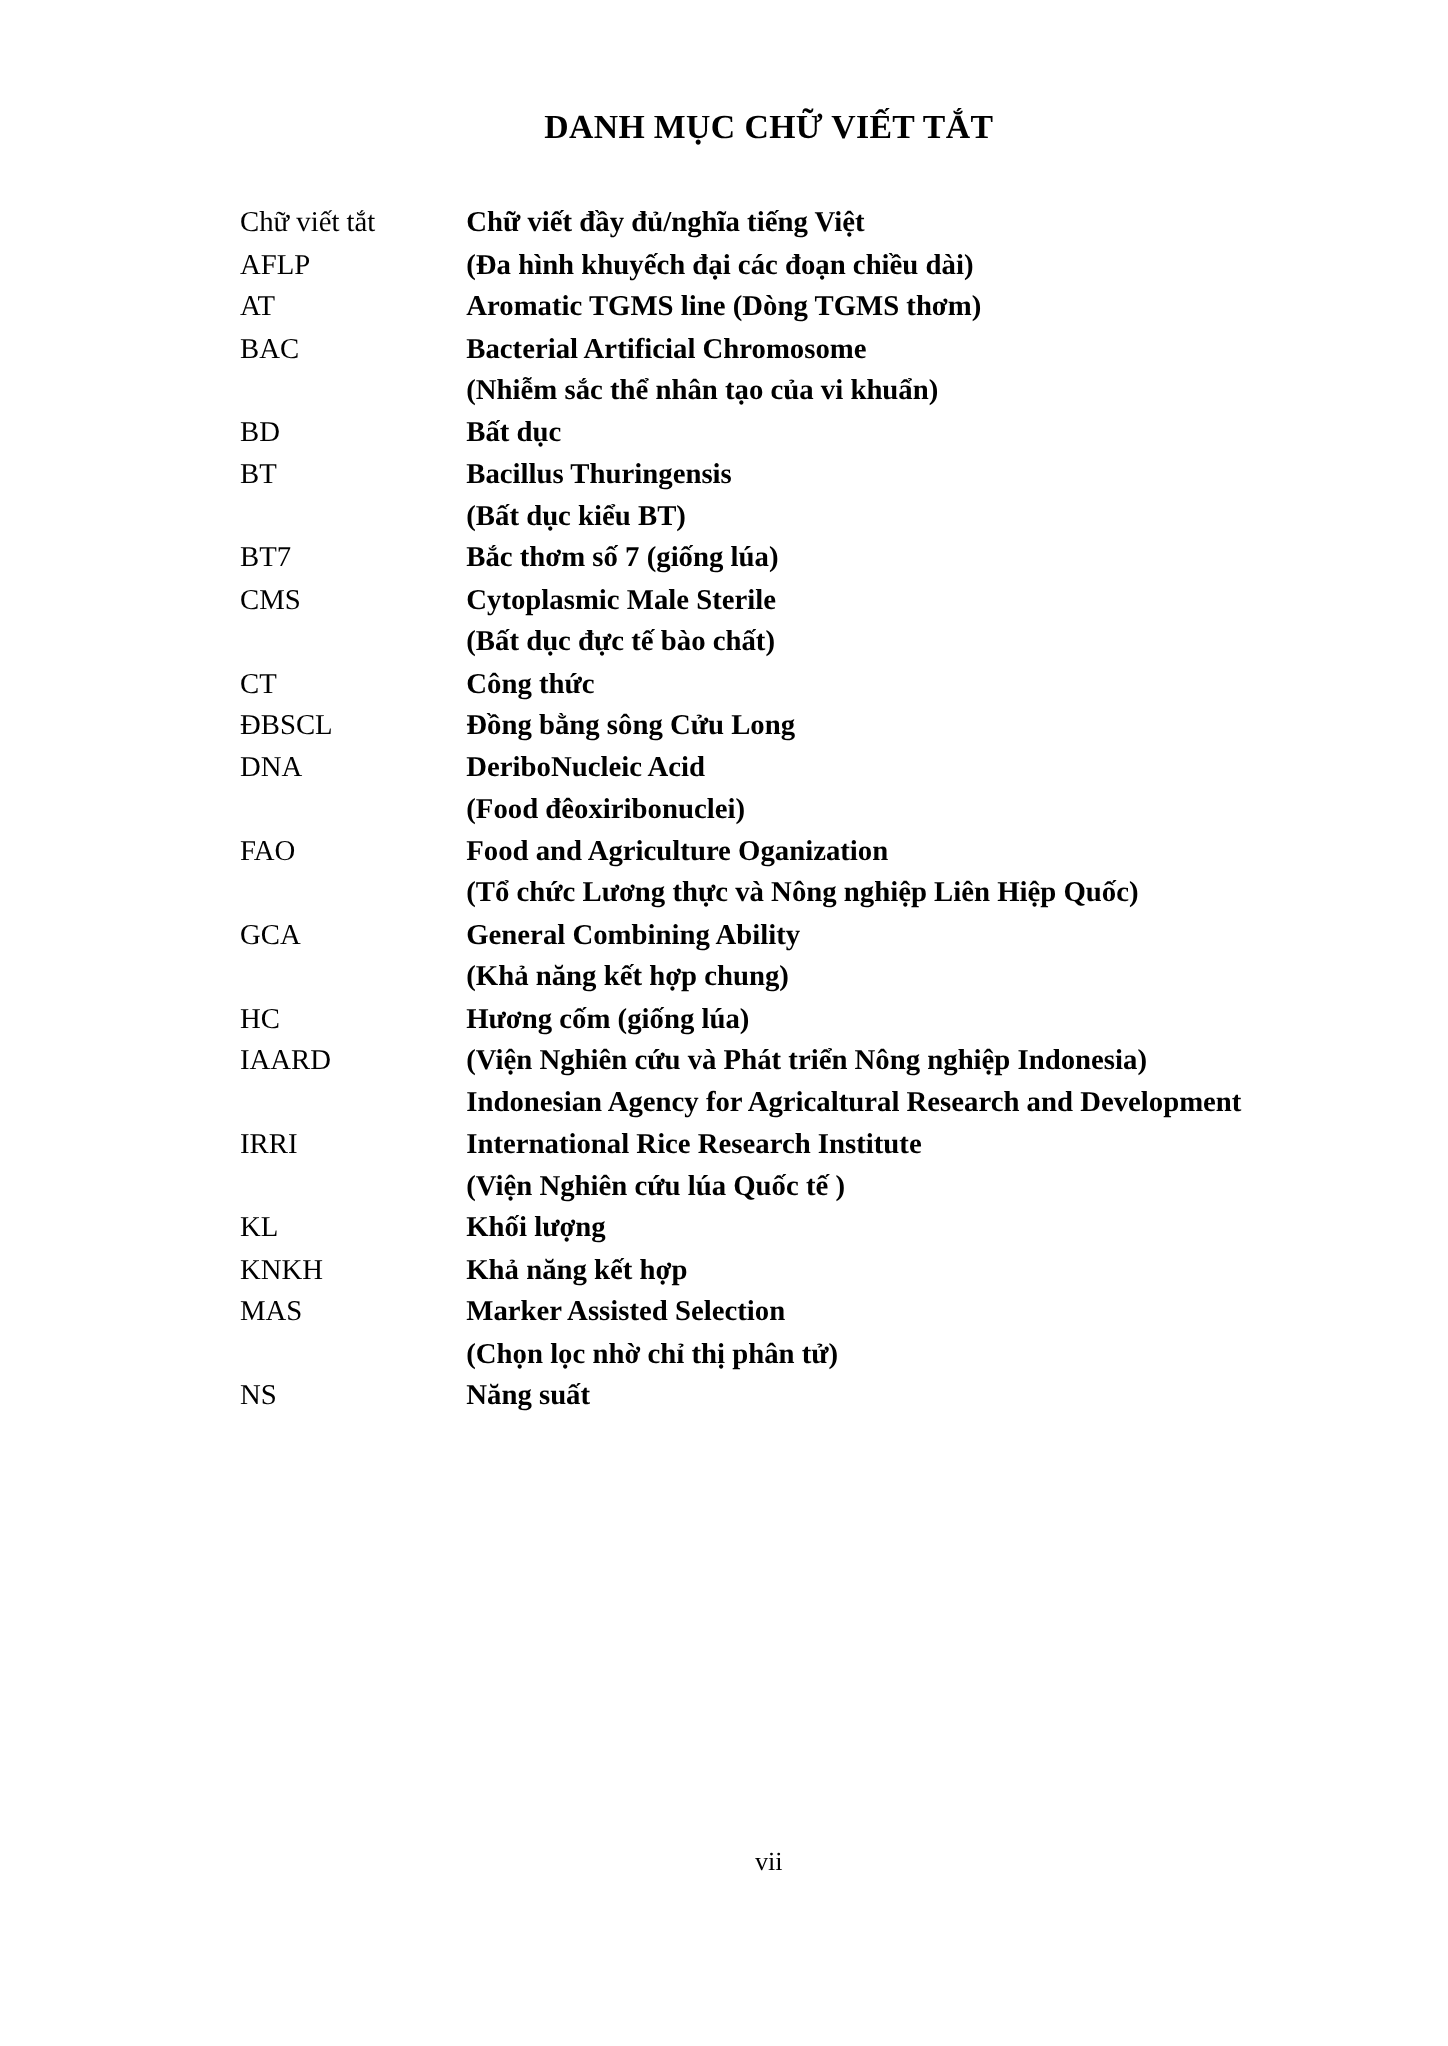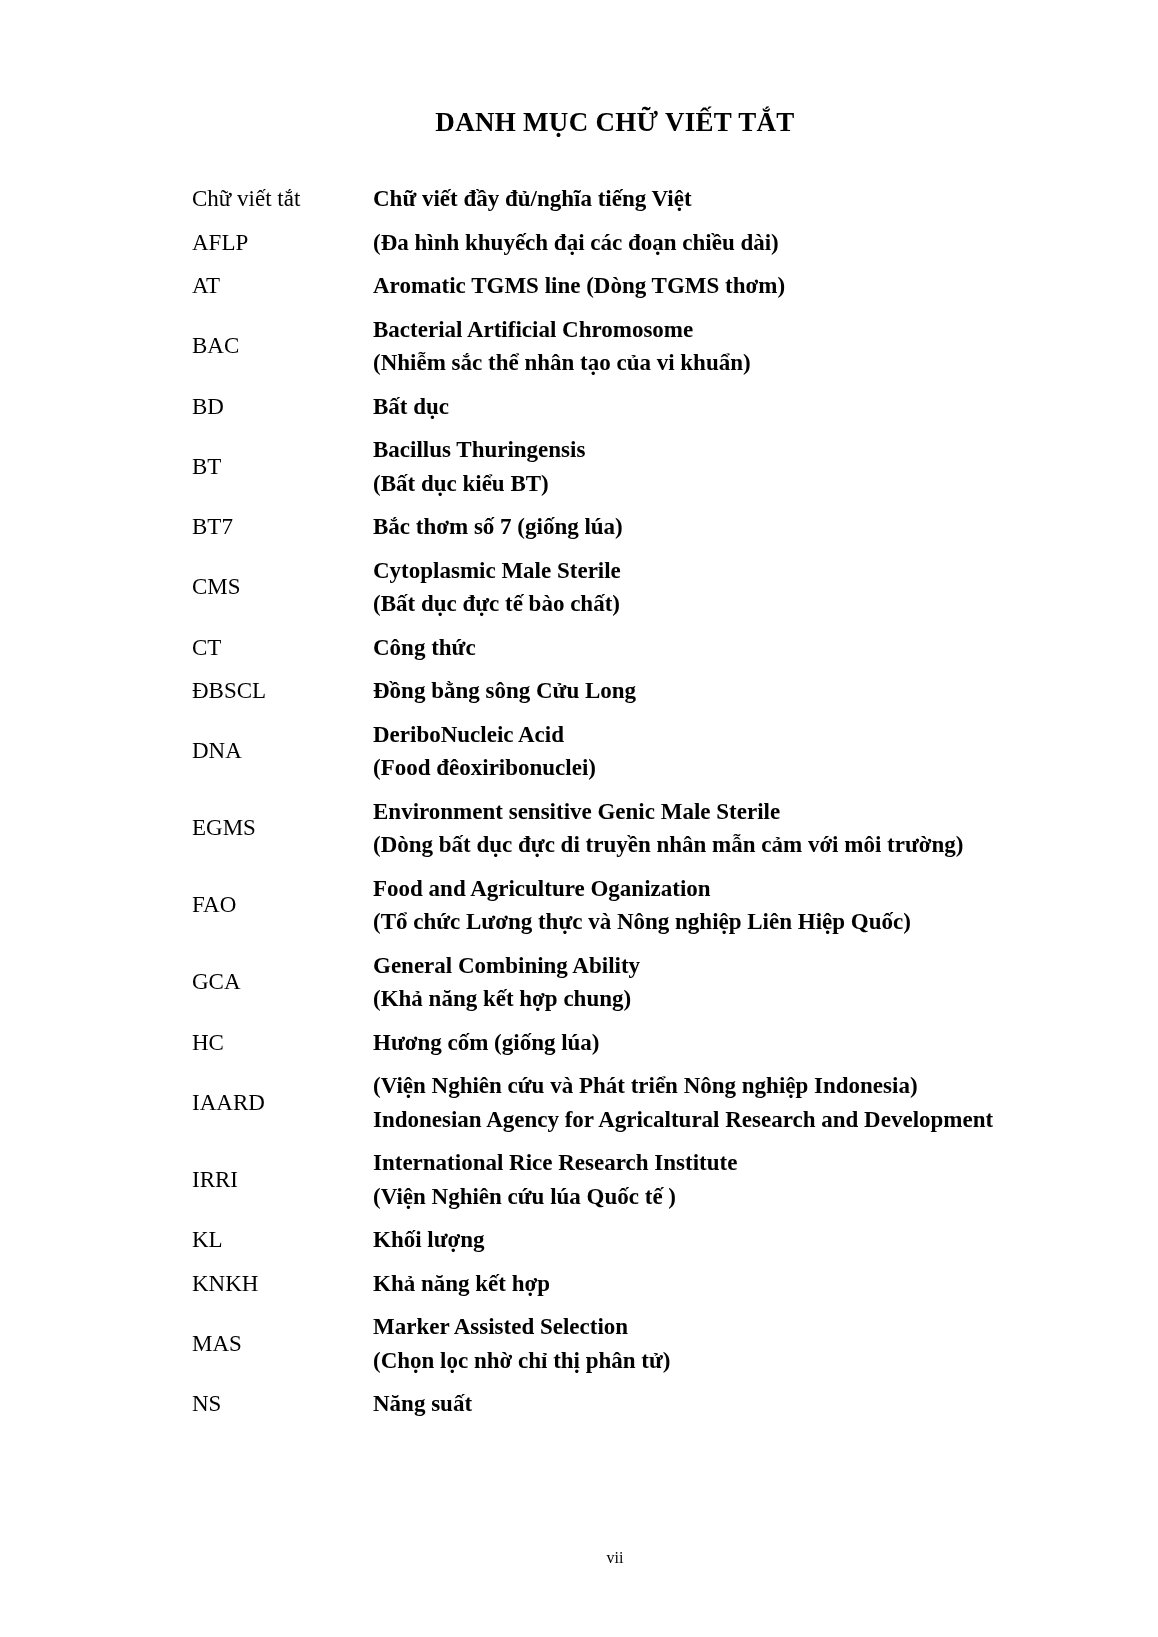--- a/index.html
+++ b/index.html
@@ -11,57 +11,56 @@
     position: relative;
     width: 1158px;
     height: 1637px;
     background: #ffffff;
     color: #000000;
     font-family: "Liberation Serif", serif;
     overflow: hidden;
   }
   .title {
     margin: 0 120px 0 192px;
-    padding-top: 104px;
+    padding-top: 83px;
     text-align: center;
     font-size: 27px;
     font-weight: 700;
     line-height: 36px;
     letter-spacing: 0.3px;
   }
   .abbr-table {
     margin: 42px 56px 0 192px;
     font-size: 23px;
   }
   .row {
     display: flex;
-    align-items: center;
-    margin-top: 10px;
+    align-items: flex-start;
   }
   .cell-abbr {
     flex: 0 0 181px;
     width: 181px;
     line-height: 33.5px;
     white-space: nowrap;
   }
   .cell-full {
     flex: 1 1 auto;
   }
   .line {
     line-height: 33.5px;
     white-space: nowrap;
     font-weight: bold;
   }
   .footer {
     position: absolute;
-    top: 1541px;
+    top: 1473px;
     left: 192px;
     width: 846px;
     text-align: center;
-    font-size: 16px;
+    font-size: 21px;
     line-height: 33.5px;
   }
 </style>
 </head>
 <body>
 
 <div class="page">
 
   <h1 class="title">DANH MỤC CHỮ VIẾT TẮT</h1>
 
@@ -131,27 +130,20 @@
         </div>
       </div>
       <div class="row">
         <div class="cell-abbr">DNA</div>
         <div class="cell-full">
           <div class="line">DeriboNucleic Acid</div>
           <div class="line">(Food đêoxiribonuclei)</div>
         </div>
       </div>
       <div class="row">
-        <div class="cell-abbr">EGMS</div>
-        <div class="cell-full">
-          <div class="line">Environment sensitive Genic Male Sterile</div>
-          <div class="line">(Dòng bất dục đực di truyền nhân mẫn cảm với môi trường)</div>
-        </div>
-      </div>
-      <div class="row">
         <div class="cell-abbr">FAO</div>
         <div class="cell-full">
           <div class="line">Food and Agriculture Oganization</div>
           <div class="line">(Tổ chức Lương thực và Nông nghiệp Liên Hiệp Quốc)</div>
         </div>
       </div>
       <div class="row">
         <div class="cell-abbr">GCA</div>
         <div class="cell-full">
           <div class="line">General Combining Ability</div>

